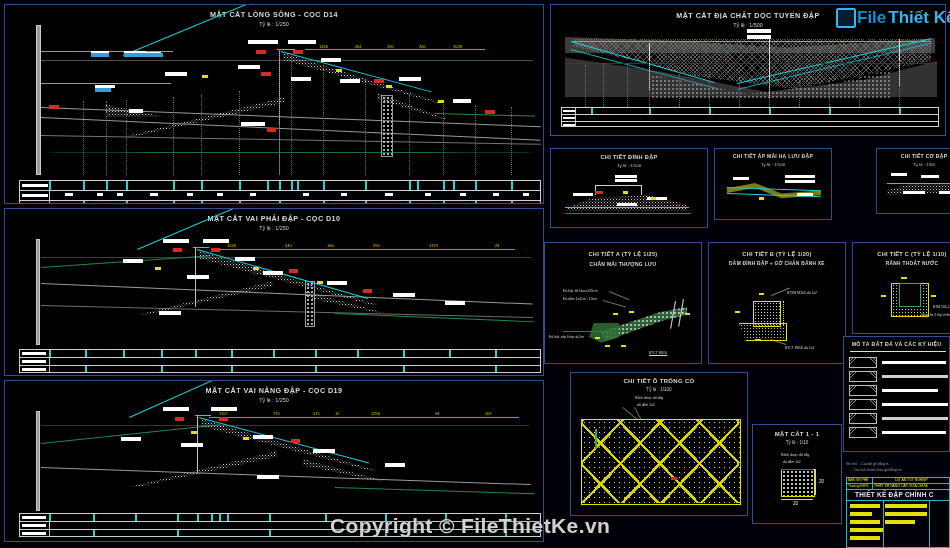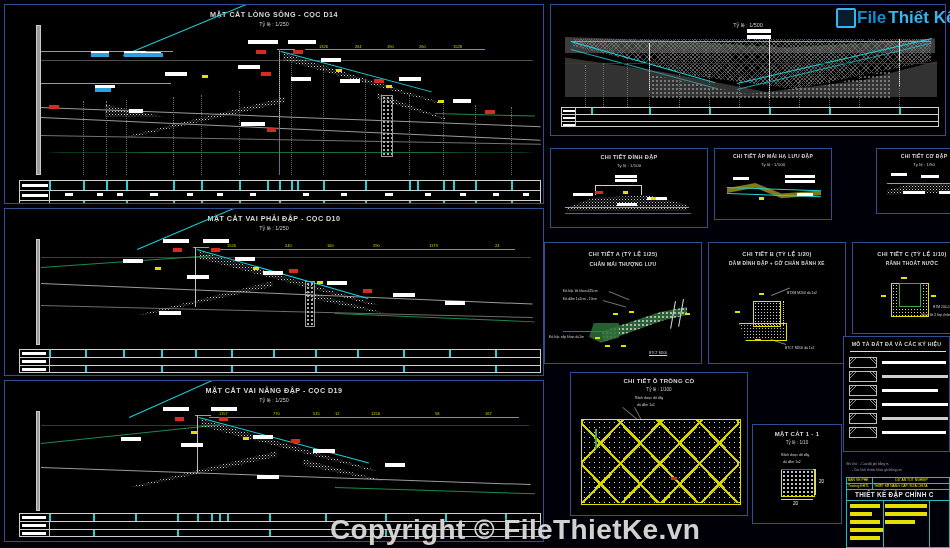--- a/index.html
+++ b/index.html
@@ -217,20 +217,21 @@
       <div class="lab" style="background:#fff;position:absolute;left:336px;top:188px;width:6px;height:3px;"></div>
       <div class="lab" style="background:#fff;position:absolute;left:380px;top:188px;width:8px;height:3px;"></div>
       <div class="lab" style="background:#fff;position:absolute;left:420px;top:188px;width:6px;height:3px;"></div>
       <div class="lab" style="background:#fff;position:absolute;left:455px;top:188px;width:6px;height:3px;"></div>
       <div class="lab" style="background:#fff;position:absolute;left:488px;top:188px;width:6px;height:3px;"></div>
       <div class="lab" style="background:#fff;position:absolute;left:518px;top:188px;width:6px;height:3px;"></div>
     </div>
   </div>
 
   <div class="panel" style="left:550px;top:4px;width:396px;height:132px;">
+    <div class="ptitle" style="top:6px;">MẶT CẮT ĐỊA CHẤT DỌC TUYẾN ĐẬP</div>
     <div class="psub" style="top:17px;">Tỷ lệ : 1/500</div>
 
     <div class="sec">
 
       <div class="soilband" style="left:14px;top:32px;width:370px;height:16px;
            clip-path:polygon(0% 0%,30% 24%,60% 66%,100% 10%,100% 100%,0% 100%);"></div>
 
       <div class="crosshatch" style="left:22px;top:34px;width:358px;height:50px;opacity:.75;
            clip-path:polygon(0% 0%,100% 0%,100% 44%,62% 100%,34% 74%,0% 14%);"></div>
 
@@ -643,21 +644,21 @@
       <div class="ybar" style="left:3px;top:42px;width:30px;"></div>
       <div class="ybar" style="left:38px;top:42px;width:30px;"></div>
       <div class="ybar" style="left:3px;top:50px;width:34px;"></div>
       <div class="ybar" style="left:3px;top:58px;width:30px;"></div>
       <div style="position:absolute;left:36px;top:22px;width:1px;height:49px;background:#27b8b8;"></div>
       <div style="position:absolute;left:82px;top:22px;width:1px;height:49px;background:#27b8b8;"></div>
       <div style="position:absolute;left:0;top:22px;width:104px;height:1px;background:#27b8b8;"></div>
     </div>
   </div>
 
-  <div class="wm" style="left:330px;top:514px;font-size:28px;letter-spacing:.4px;">Copyright © FileThietKe.vn</div>
+  <div class="wm" style="left:330px;top:514px;font-size:21px;letter-spacing:.4px;">Copyright © FileThietKe.vn</div>
 
   <div class="logo" style="left:836px;top:8px;font-size:17px;">
     <span style="display:inline-block;width:16px;height:16px;margin-right:1px;
         border:2px solid #35b6f2;border-radius:2px;background:#081c2e;"></span>
     <span class="b1">File</span>
     <span class="b2" style="margin-left:2px;">Thiết Kế</span>
 
   </div>
 
 </div>

